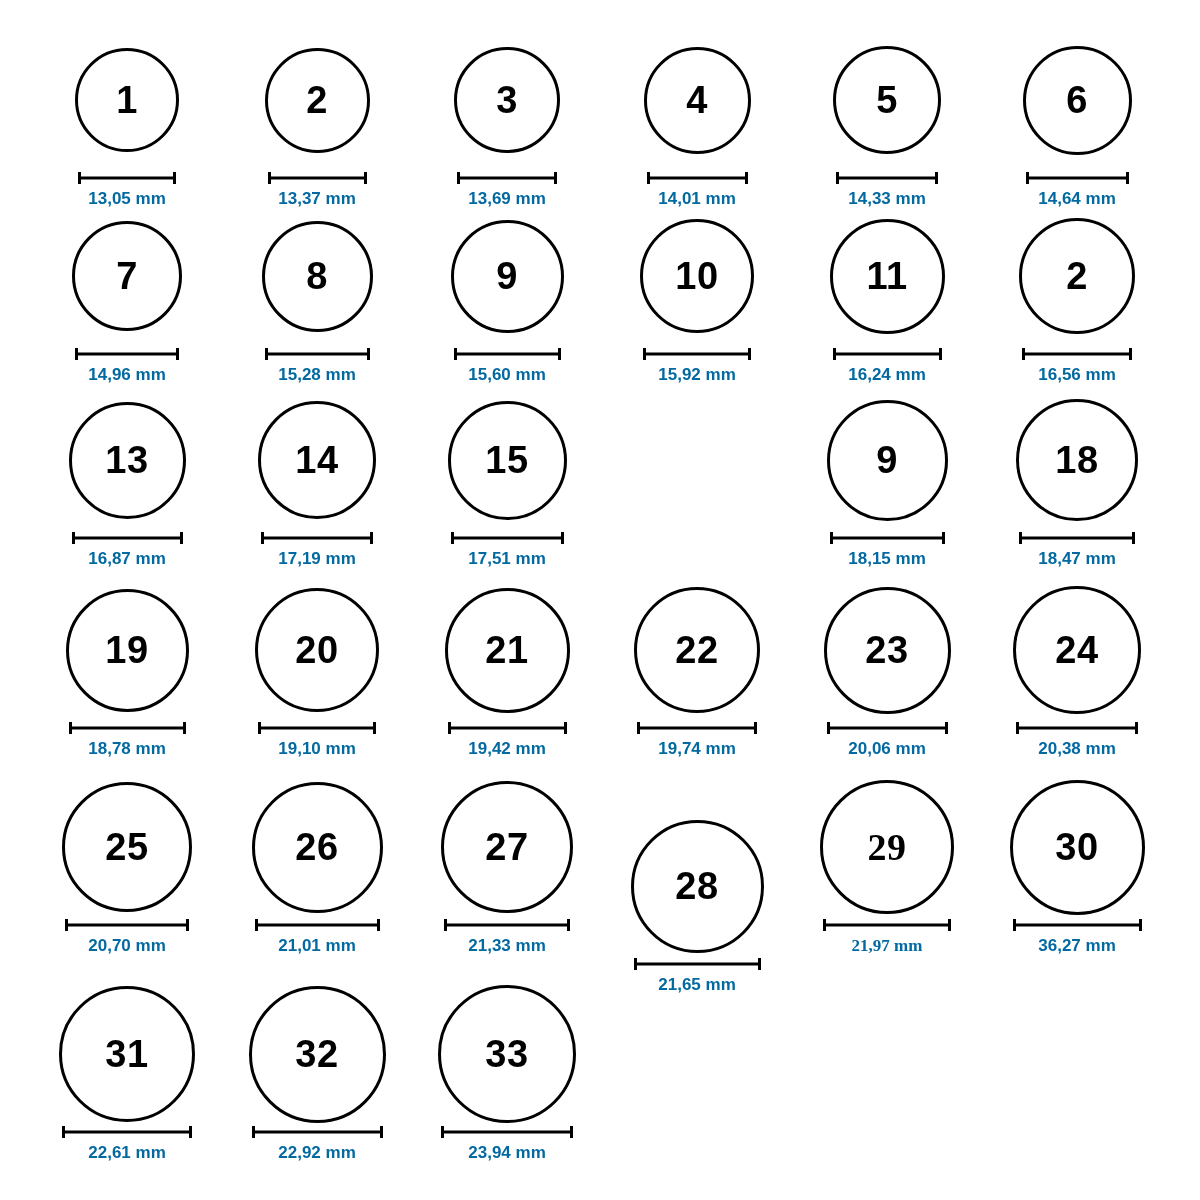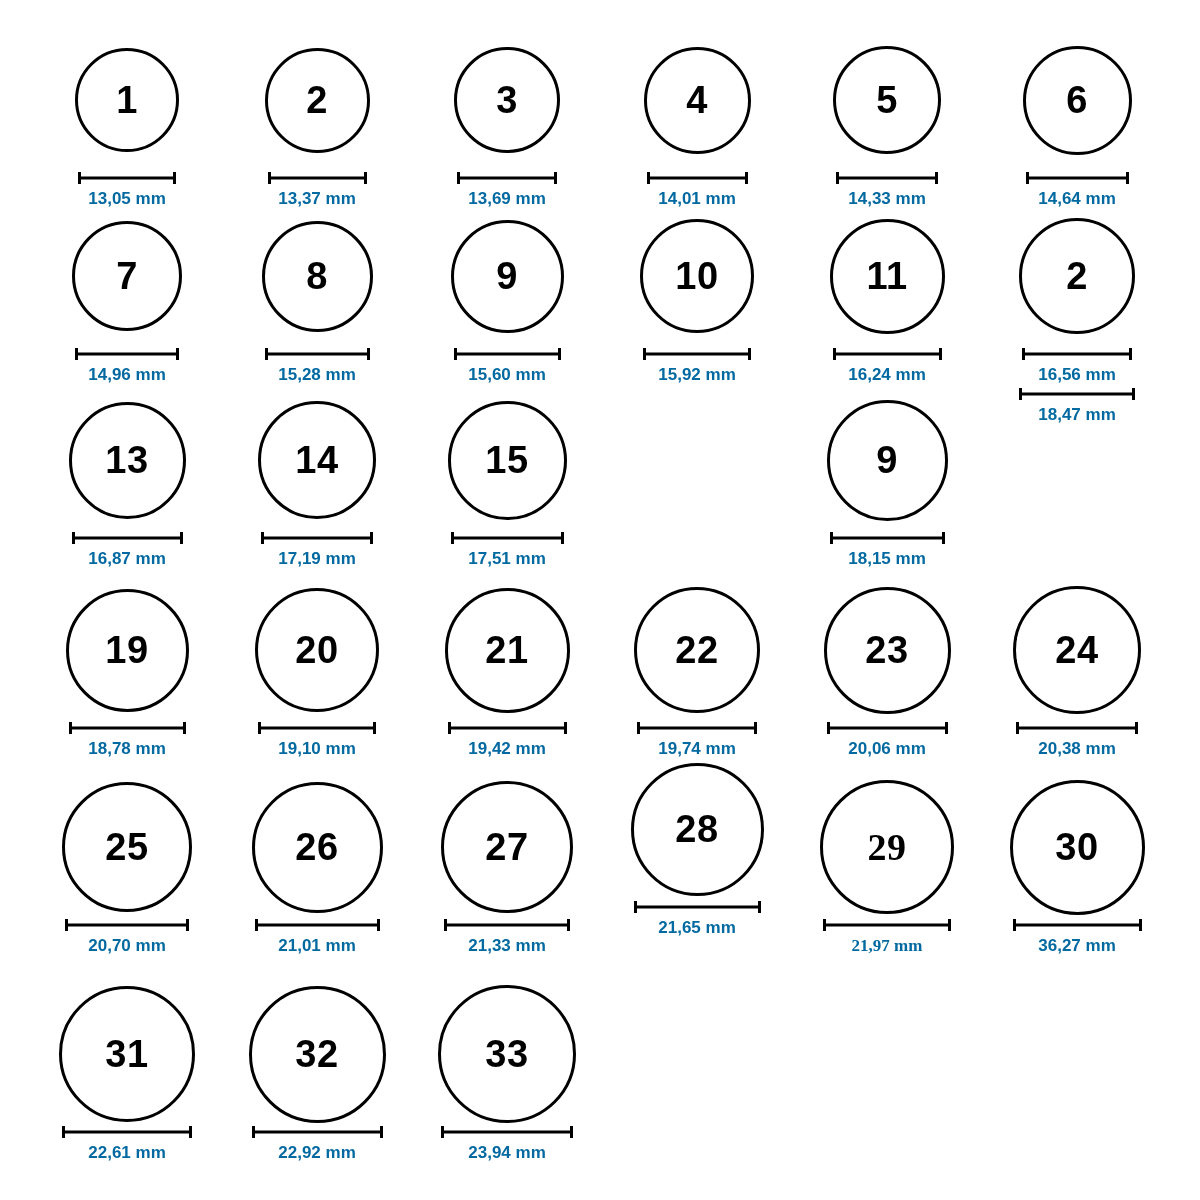--- a/index.html
+++ b/index.html
@@ -295,20 +295,25 @@
         </div>
       </div>
       <div class="measure" style="width: 115px;">
         <div class="bar"></div>
         <div class="cap-left"></div>
         <div class="cap-right"></div>
       </div>
       <div class="size-text">18,15 mm</div>
     </div>
     <div class="cell" style="position: absolute; left: 982px; top: 388px;">
+      <div class="circle-wrap" style="height: 144px;">
+        <div class="circle" style="width: 122px; height: 122px;">
+          <span class="circle-label" style="font-size: 38px;">18</span>
+        </div>
+      </div>
       <div class="measure" style="width: 116px;">
         <div class="bar"></div>
         <div class="cap-left"></div>
         <div class="cap-right"></div>
       </div>
       <div class="size-text">18,47 mm</div>
     </div>
     <div class="cell" style="position: absolute; left: 32px; top: 578px;">
       <div class="circle-wrap" style="height: 144px;">
         <div class="circle" style="width: 123px; height: 123px;">
@@ -419,21 +424,21 @@
           <span class="circle-label" style="font-size: 38px;">27</span>
         </div>
       </div>
       <div class="measure" style="width: 126px;">
         <div class="bar"></div>
         <div class="cap-left"></div>
         <div class="cap-right"></div>
       </div>
       <div class="size-text">21,33 mm</div>
     </div>
-    <div class="cell" style="position: absolute; left: 602px; top: 757px;">
+    <div class="cell" style="position: absolute; left: 602px; top: 814px;">
       <div class="circle-wrap" style="height: 144px;">
         <div class="circle" style="width: 133px; height: 133px;">
           <span class="circle-label" style="font-size: 38px;">28</span>
         </div>
       </div>
       <div class="measure" style="width: 127px;">
         <div class="bar"></div>
         <div class="cap-left"></div>
         <div class="cap-right"></div>
       </div>

